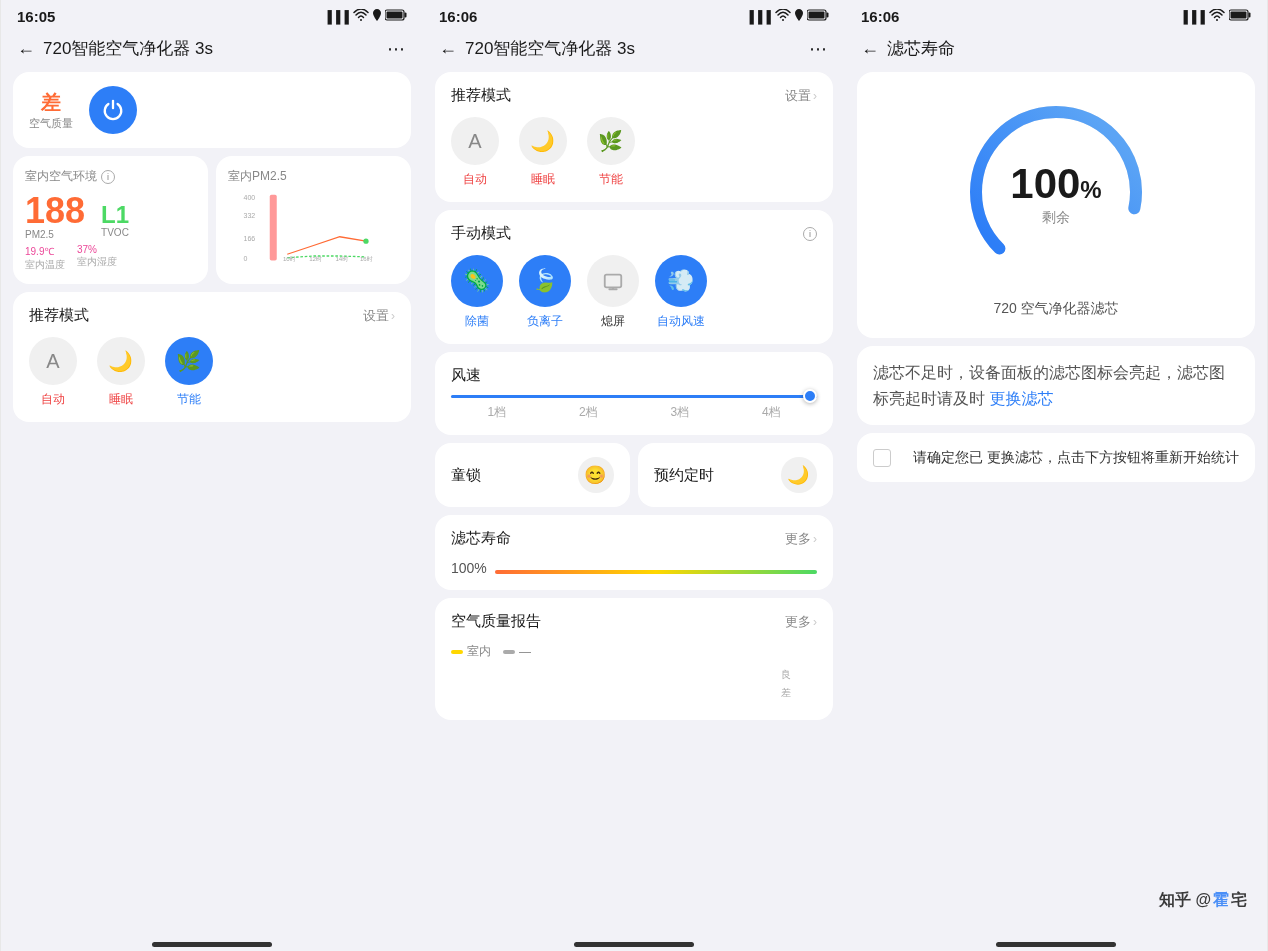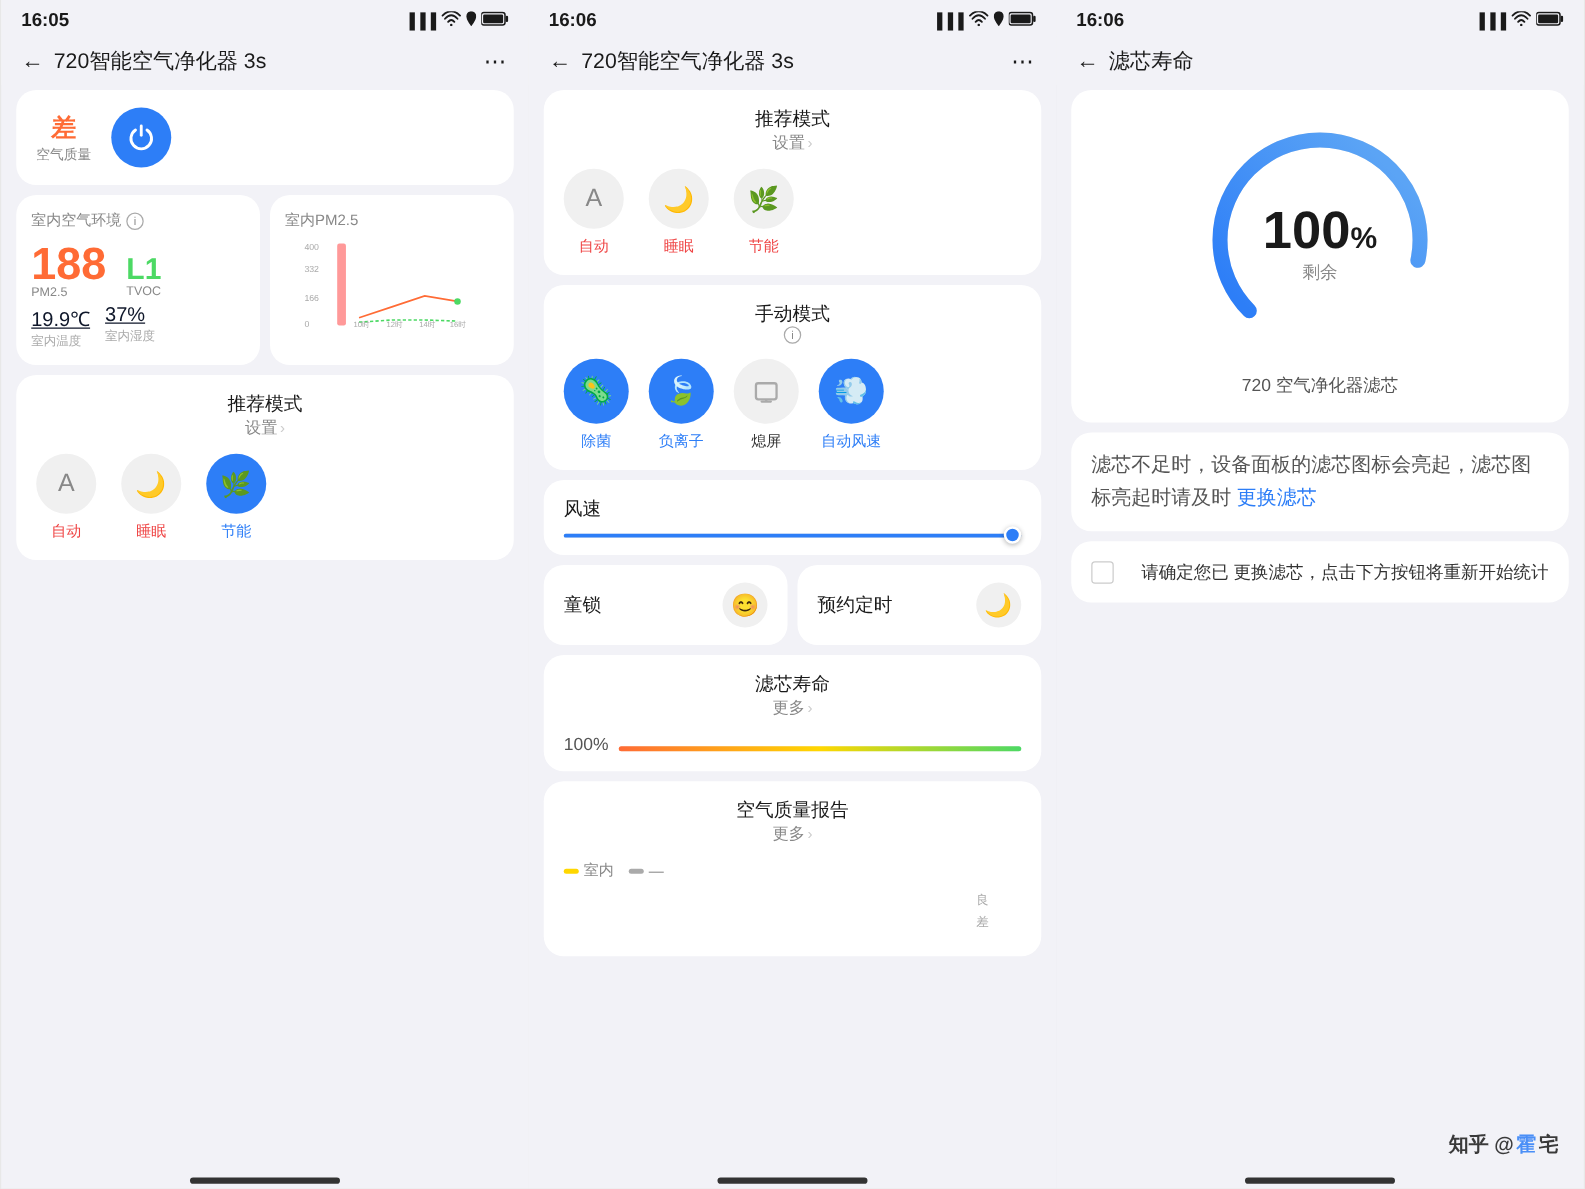--- a/index.html
+++ b/index.html
@@ -199,23 +199,22 @@
       display: flex;
       gap: 12px;
       margin-top: 4px;
     }
 
     .indoor-item {
       text-align: left;
     }
 
     .indoor-item-value {
-      font-size: 16px;
-      color: #0f172a;
-      text-decoration: underline;
+      font-size: 10px;
+      color: #ec4899;
     }
 
     .indoor-item-label {
       font-size: 10px;
       color: #aaa;
     }
 
     .pm-row {
       display: flex;
       align-items: baseline;
@@ -236,21 +235,20 @@
       margin: 4px 12px;
       border-radius: 16px;
       padding: 14px 16px;
     }
 
     .section-header {
       display: flex;
       justify-content: space-between;
       align-items: center;
       margin-bottom: 12px;
-      flex-direction: column;
     }
 
     .section-title {
       font-size: 15px;
       font-weight: 500;
       color: #1a1a1a;
     }
 
     .section-action {
       font-size: 13px;
@@ -577,21 +575,21 @@
       padding: 14px;
       text-align: center;
       font-size: 16px;
       margin: 8px 12px;
       cursor: pointer;
     }
 
     
     .watermark {
       position: absolute;
-      bottom: 24px;
+      bottom: 40px;
       right: 20px;
       font-size: 16px;
       font-weight: 700;
       color: #1a1a1a;
       opacity: 0.85;
       display: flex;
       align-items: center;
       gap: 2px;
     }
 
@@ -825,20 +823,26 @@
   </div>
 
   <div class="wind-speed-section">
     <div class="section-title">风速</div>
     <div class="wind-track">
       <div class="wind-line">
         <div class="wind-line-active"></div>
       </div>
       <div style="position:absolute; top:-6px; right:0; width:14px; height:14px; background:#2d7ef7; border-radius:50%; border:2px solid white; box-shadow:0 1px 4px rgba(0,0,0,0.3);"></div>
     </div>
+    <div class="wind-labels">
+      <span class="wind-label">1档</span>
+      <span class="wind-label">2档</span>
+      <span class="wind-label">3档</span>
+      <span class="wind-label">4档</span>
+    </div>
   </div>
 
   <div class="controls-row">
     <div class="control-card">
       <span class="control-label">童锁</span>
       <div class="control-icon">😊</div>
     </div>
     <div class="control-card">
       <span class="control-label">预约定时</span>
       <div class="control-icon">🌙</div>

